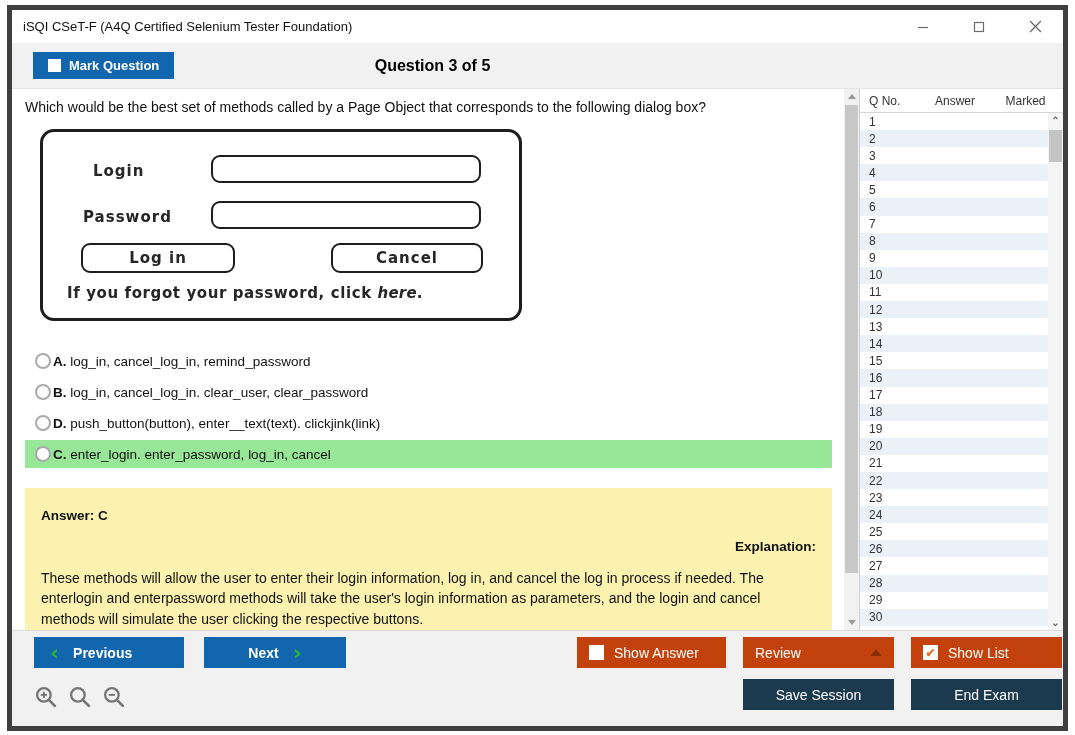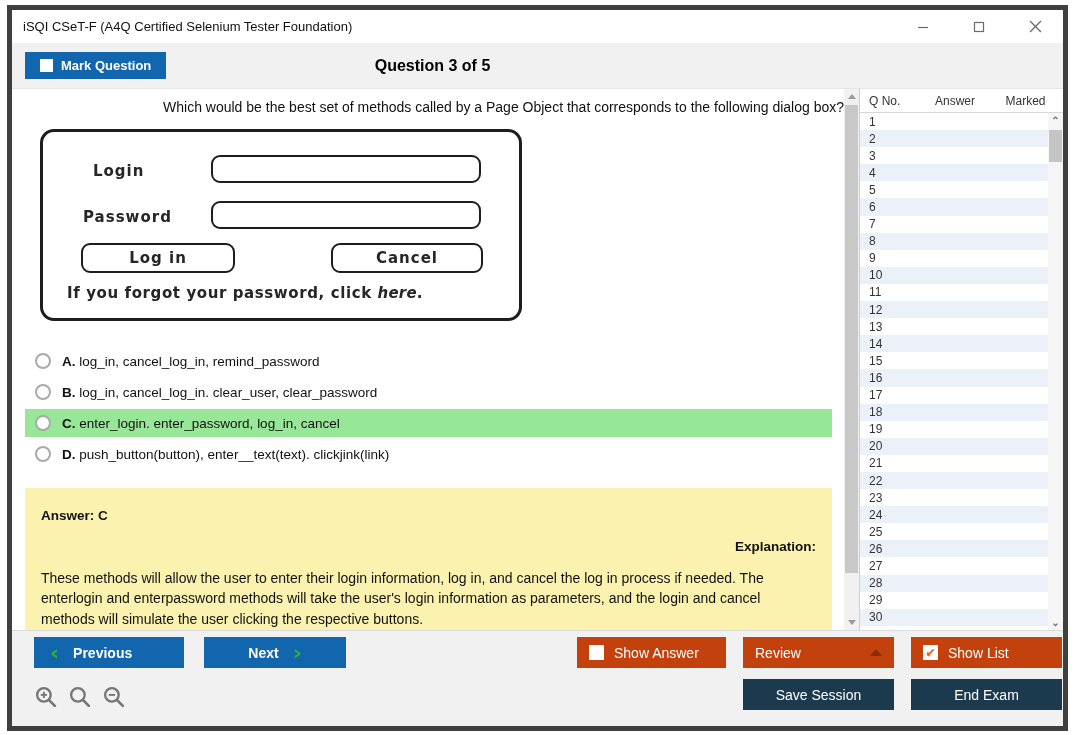--- a/index.html
+++ b/index.html
@@ -11,52 +11,52 @@
   
   .titlebar { height:33px; background:#fff; display:flex; align-items:center; flex-shrink:0; }
   .title-text { padding-left:11px; font-size:13px; color:#111; }
   .win-controls { margin-left:auto; display:flex; align-items:center; height:100%; }
   .win-btn { width:56px; height:100%; display:flex; align-items:center; justify-content:center;
              color:#6b6b6b; font-size:15px; cursor:default; }
   .win-btn svg { display:block; }
 
   
   .header-bar { height:46px; background:#f1f1f1; position:relative; display:flex; align-items:center;
-                border-bottom:1px solid #e4e4e4; flex-shrink:0; }
+                border-bottom:1px solid #e4e4e4; flex-shrink:0;padding-left:8px; }
   .mark-btn { margin-left:13px; height:27px; background:#1266ae; color:#fff; font-size:13px; font-weight:bold;
               display:flex; align-items:center; gap:8px; padding:0 15px; cursor:pointer; }
   .mark-checkbox { width:13px; height:13px; background:#fff; display:inline-block; }
   .q-counter { position:absolute; left:0; right:210px; text-align:center; font-size:16px; font-weight:bold; color:#000; }
 
   
   .content { flex:1; display:flex; min-height:0; }
 
   .main-panel { flex:1; background:#fff; position:relative; overflow:hidden; padding:10px 0 0 13px; }
-  .question-text { font-size:14px; color:#111; margin-bottom:14px;text-align:right; }
+  .question-text { font-size:14px; color:#111; margin-bottom:14px; }
 
   
   .dialog-figure { position:relative; margin-left:15px; margin-top:8px; width:482px; height:192px;
                    border:3px solid #1d1d1d; border-radius:14px; background:#fff;
                    font-family:"DejaVu Sans", sans-serif; color:#262626; }
   .dlg-label { position:absolute; font-size:15px; font-weight:600; letter-spacing:1px; }
   .dlg-login-label { left:50px; top:30px; }
   .dlg-password-label { left:40px; top:76px; }
   .dlg-input { position:absolute; width:270px; height:28px; border:2.5px solid #1d1d1d; border-radius:9px; background:#fff; }
   .dlg-input-login { left:168px; top:23px; }
   .dlg-input-password { left:168px; top:69px; }
   .dlg-btn { position:absolute; height:30px; border:2.5px solid #1d1d1d; border-radius:9px; background:#fff;
              display:flex; align-items:center; justify-content:center; font-size:15px; font-weight:600; letter-spacing:1px; }
   .dlg-btn-login { left:38px; top:111px; width:154px; }
   .dlg-btn-cancel { left:288px; top:111px; width:152px; }
   .dlg-forgot { position:absolute; left:24px; top:152px; font-size:15px; font-weight:600; letter-spacing:0.6px; }
   .dlg-forgot b i { letter-spacing:0.2px; }
 
   
   .options { margin-top:26px; }
-  .option-row { display:flex; align-items:center; gap:11px; min-height:28px; padding:2px 0; margin-bottom:3px;
+  .option-row { display:flex; align-items:center; gap:2px; min-height:28px; padding:2px 0; margin-bottom:3px;
                 font-size:13.5px; color:#111; }
   .option-row.highlight { background:#98e698; margin-right:12px; }
   .radio { width:16px; height:16px; border-radius:50%; border:2px solid #aaaaaa; background:#fdfdfd;
            flex-shrink:0; margin-left:10px; }
   .opt-letter { font-weight:bold; }
 
   
   .answer-box { margin-top:20px; margin-right:12px; background:#fbf2af; padding:20px 16px 14px 16px; }
   .answer-line { font-size:13.5px; font-weight:bold; color:#111; }
   .explanation-label { font-size:13.5px; font-weight:bold; color:#111; margin-top:16px;text-align:right; }
@@ -160,27 +160,27 @@
 
       <div class="options">
         <div class="option-row">
           <span class="radio"></span>
           <span><span class="opt-letter">A.</span> <span>log_in, cancel_log_in, remind_password</span></span>
         </div>
         <div class="option-row">
           <span class="radio"></span>
           <span><span class="opt-letter">B.</span> <span>log_in, cancel_log_in. clear_user, clear_password</span></span>
         </div>
+        <div class="option-row">
+          <span class="radio"></span>
+          <span><span class="opt-letter">D.</span> <span>push_button(button), enter__text(text). clickjink(link)</span></span>
+        </div>
         <div class="option-row highlight">
           <span class="radio"></span>
           <span><span class="opt-letter">C.</span> <span>enter_login. enter_password, log_in, cancel</span></span>
-        </div>
-        <div class="option-row">
-          <span class="radio"></span>
-          <span><span class="opt-letter">D.</span> <span>push_button(button), enter__text(text). clickjink(link)</span></span>
         </div>
       </div>
 
       <div class="answer-box">
         <div class="answer-line">Answer: C</div>
         <div class="explanation-label">Explanation:</div>
         <div class="explanation-text">These methods will allow the user to enter their login information, log in, and cancel the log in process if needed. The enterlogin and enterpassword methods will take the user's login information as parameters, and the login and cancel methods will simulate the user clicking the respective buttons.</div>
       </div>
     </div>
 

